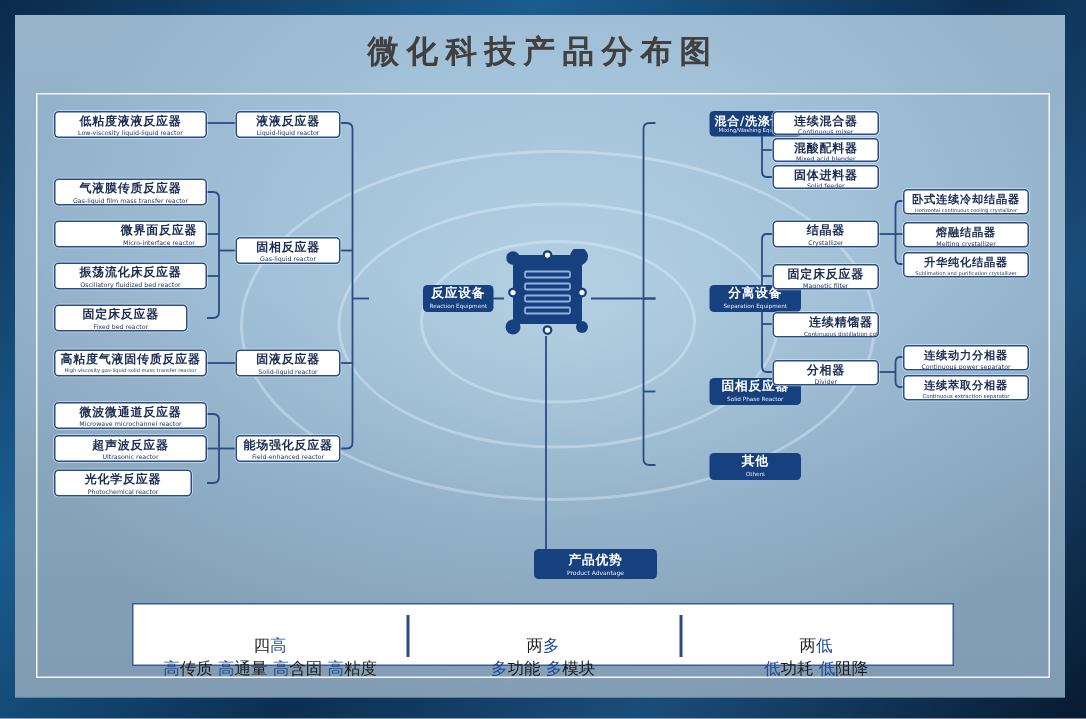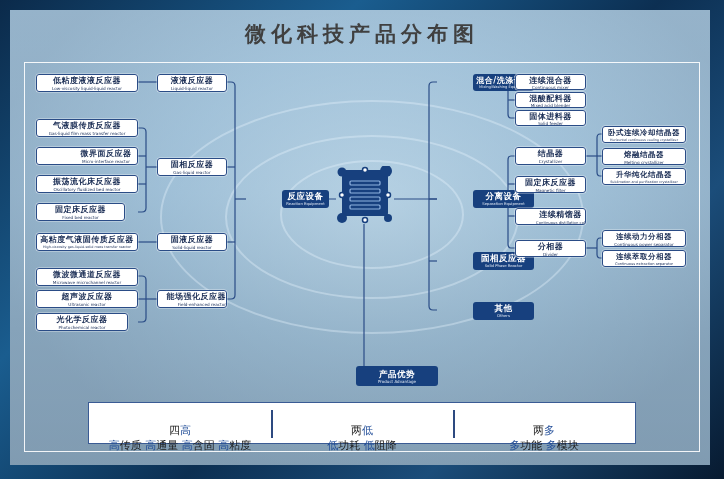--- a/index.html
+++ b/index.html
@@ -154,21 +154,21 @@
   <div class="en">Liquid-liquid reactor</div>
 </div>
 <div class="wbox" style="left:157px;top:158px;width:70px;height:18px;">
   <div class="cn">固相反应器</div>
   <div class="en">Gas-liquid reactor</div>
 </div>
 <div class="wbox" style="left:157px;top:233px;width:70px;height:18px;">
   <div class="cn">固液反应器</div>
   <div class="en">Solid-liquid reactor</div>
 </div>
-<div class="wbox" style="left:157px;top:290px;width:70px;height:18px;text-align:right;">
+<div class="wbox" style="left:157px;top:290px;width:70px;height:18px;">
   <div class="cn">能场强化反应器</div>
   <div class="en">Field-enhanced reactor</div>
 </div>
 
 <div class="bbox" style="left:246px;top:190px;width:47px;height:18px;">
   <div class="cn" style="font-size:8.5px;line-height:9px;">反应设备</div>
   <div class="en" style="font-size:3.8px;">Reaction Equipment</div>
 </div>
 
 <svg class="hub" viewBox="0 0 58 58">
@@ -268,26 +268,26 @@
   <div class="adv-col">
     <div class="adv-h"><span>四</span><span class="blue">高</span></div>
     <div class="adv-t">
       <span class="blue">高</span><span>传质</span>
       <span class="blue">高</span><span>通量</span>
       <span class="blue">高</span><span>含固</span>
       <span class="blue">高</span><span>粘度</span>
     </div>
   </div>
   <div class="adv-col">
+    <div class="adv-h"><span>两</span><span class="blue">多</span></div>
+    <div class="adv-t">
+      <span class="blue">多</span><span>功能</span>
+      <span class="blue">多</span><span>模块</span>
+    </div>
+  </div>
+  <div class="adv-col">
     <div class="adv-h"><span>两</span><span class="blue">低</span></div>
     <div class="adv-t">
       <span class="blue">低</span><span>功耗</span>
       <span class="blue">低</span><span>阻降</span>
     </div>
   </div>
-  <div class="adv-col">
-    <div class="adv-h"><span>两</span><span class="blue">多</span></div>
-    <div class="adv-t">
-      <span class="blue">多</span><span>功能</span>
-      <span class="blue">多</span><span>模块</span>
-    </div>
-  </div>
 </div>
 
 </body></html>

